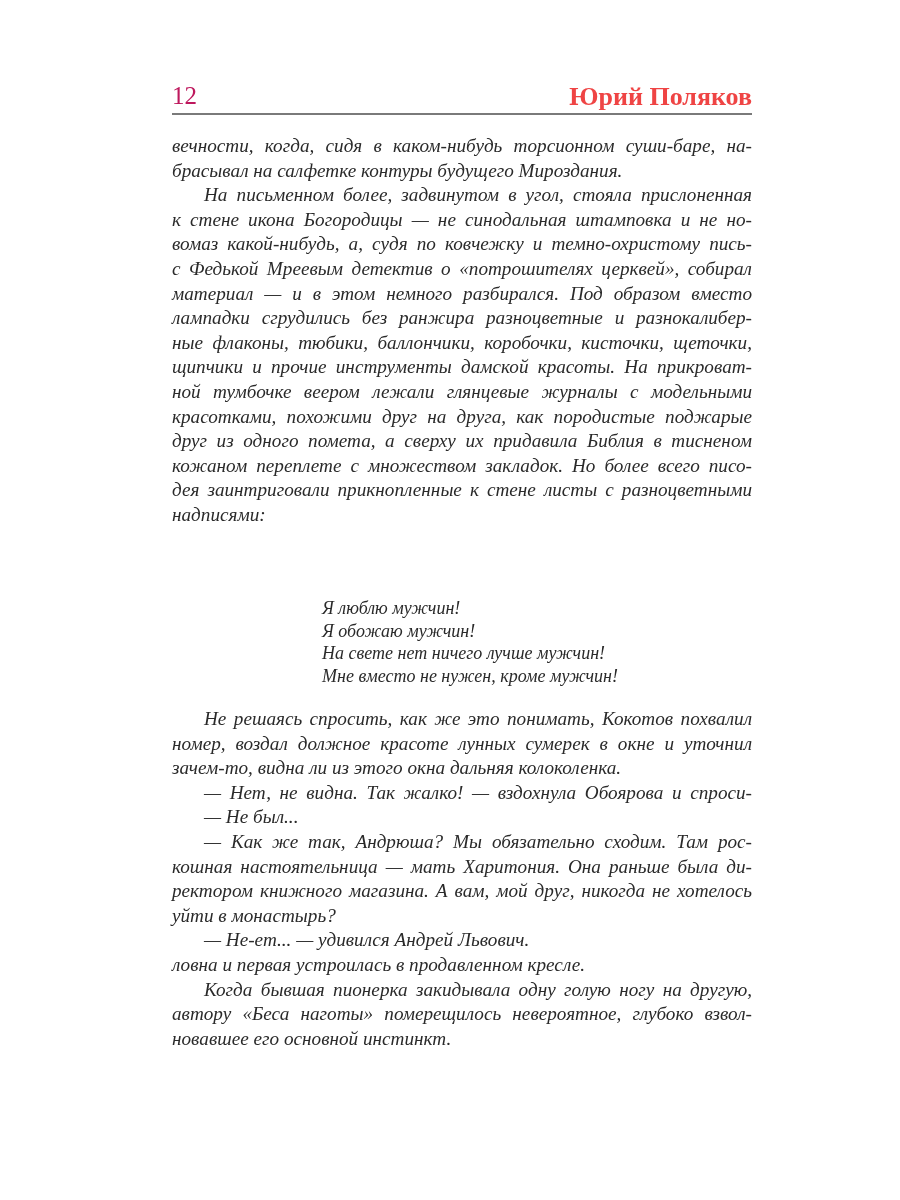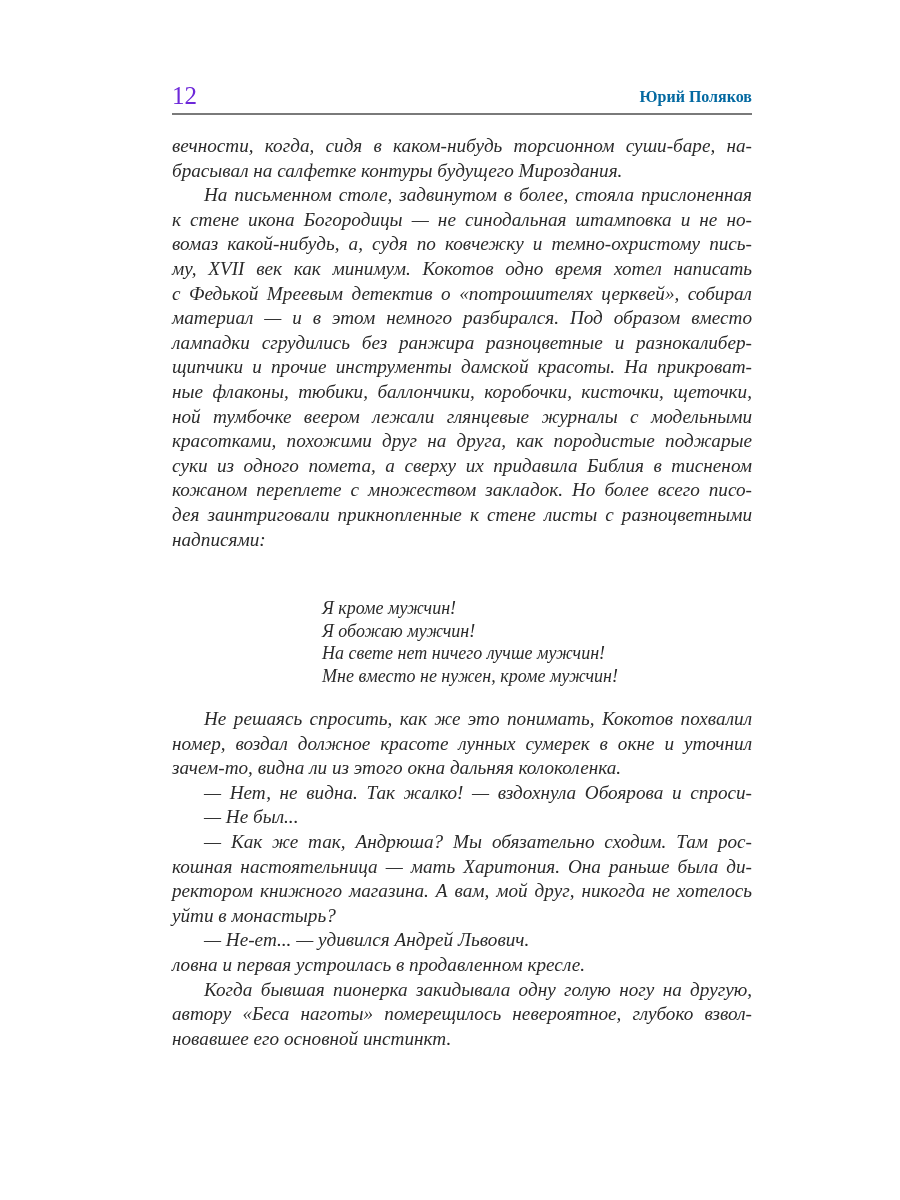--- a/index.html
+++ b/index.html
@@ -1,20 +1,20 @@
 <!DOCTYPE html>
 <html><head>
 <meta charset="utf-8">
 <style>
   html, body { margin:0; padding:0; background:#ffffff; }
   body { width:900px; height:1200px; position:relative; overflow:hidden; }
   .page { position:absolute; left:0; top:0; width:900px; height:1200px; background:#fff; }
   .running-head { position:absolute; left:172px; top:82px; width:580px; height:32px; }
-  .page-number { position:absolute; left:0; top:0; font-family:"Liberation Serif","DejaVu Serif",serif; font-size:25px; color:#6d28d9; line-height:28px; }
-  .author { position:absolute; right:0; top:2px; font-family:"Liberation Serif","DejaVu Serif",serif; font-weight:bold; font-size:16px; color:#0369a1; line-height:26px;margin-left:41px; }
+  .page-number { position:absolute; left:0; top:0; font-family:"Liberation Serif","DejaVu Serif",serif; font-size:25px; color:#be185d; line-height:28px; }
+  .author { position:absolute; right:0; top:2px; font-family:"Liberation Serif","DejaVu Serif",serif; font-weight:bold; font-size:26px; color:#ef4444; line-height:26px;margin-left:41px; }
   .rule { position:absolute; left:0; top:31px; width:580px; height:2px; background:#7a7a7a; }
   .body { position:absolute; left:172px; top:134px; width:580px; font-family:"Liberation Serif","DejaVu Serif",serif; font-size:19.2px; color:#2a2a2a; }
   .line { display:block; height:24.6px; line-height:24.6px; white-space:nowrap; text-align:justify; text-align-last:justify;font-style:italic; }
   .line.last { text-align-last:left; }
   .line.indent { padding-left:32px; }
   .poem { position:absolute; left:322px; top:597px; font-family:"Liberation Serif","DejaVu Serif",serif; font-style:italic; font-size:18px; color:#2a2a2a; }
   .poem .pline { display:block; height:22.5px; line-height:22.5px; white-space:nowrap; }
   .body2 { top:707px; }
 </style>
 </head>
@@ -23,39 +23,38 @@
 <div class="page">
   <div class="running-head">
     <span class="page-number">12</span>
     <span class="author">Юрий Поляков</span>
     <div class="rule"></div>
   </div>
 
   <div class="body" id="block1">
       <span class="line">вечности, когда, сидя в каком-нибудь торсионном суши-баре, на-</span>
       <span class="line last">брасывал на салфетке контуры будущего Мироздания.</span>
-      <span class="line indent">На письменном столе, задвинутом в более, стояла прислоненная</span>
+      <span class="line indent">На письменном более, задвинутом в угол, стояла прислоненная</span>
       <span class="line">к стене икона Богородицы — не синодальная штамповка и не но-</span>
       <span class="line">вомаз какой-нибудь, а, судя по ковчежку и темно-охристому пись-</span>
-      <span class="line">му, XVII век как минимум. Кокотов одно время хотел написать</span>
       <span class="line">с Федькой Мреевым детектив о «потрошителях церквей», собирал</span>
       <span class="line">материал — и в этом немного разбирался. Под образом вместо</span>
       <span class="line">лампадки сгрудились без ранжира разноцветные и разнокалибер-</span>
+      <span class="line">ные флаконы, тюбики, баллончики, коробочки, кисточки, щеточки,</span>
       <span class="line">щипчики и прочие инструменты дамской красоты. На прикроват-</span>
-      <span class="line">ные флаконы, тюбики, баллончики, коробочки, кисточки, щеточки,</span>
       <span class="line">ной тумбочке веером лежали глянцевые журналы с модельными</span>
       <span class="line">красотками, похожими друг на друга, как породистые поджарые</span>
-      <span class="line">суки из одного помета, а сверху их придавила Библия в тисненом</span>
+      <span class="line">друг из одного помета, а сверху их придавила Библия в тисненом</span>
       <span class="line">кожаном переплете с множеством закладок. Но более всего писо-</span>
       <span class="line">дея заинтриговали прикнопленные к стене листы с разноцветными</span>
       <span class="line last">надписями:</span>
     </div>
 
   <div class="poem" id="poem">
-      <span class="pline">Я кроме мужчин!</span>
+      <span class="pline">Я люблю мужчин!</span>
       <span class="pline">Я обожаю мужчин!</span>
       <span class="pline">На свете нет ничего лучше мужчин!</span>
       <span class="pline">Мне вместо не нужен, кроме мужчин!</span>
     </div>
 
   <div class="body body2" id="block2">
       <span class="line indent">Не решаясь спросить, как же это понимать, Кокотов похвалил</span>
       <span class="line">номер, воздал должное красоте лунных сумерек в окне и уточнил</span>
       <span class="line last">зачем-то, видна ли из этого окна дальняя колоколенка.</span>
       <span class="line indent">— Нет, не видна. Так жалко! — вздохнула Обоярова и спроси-</span>

